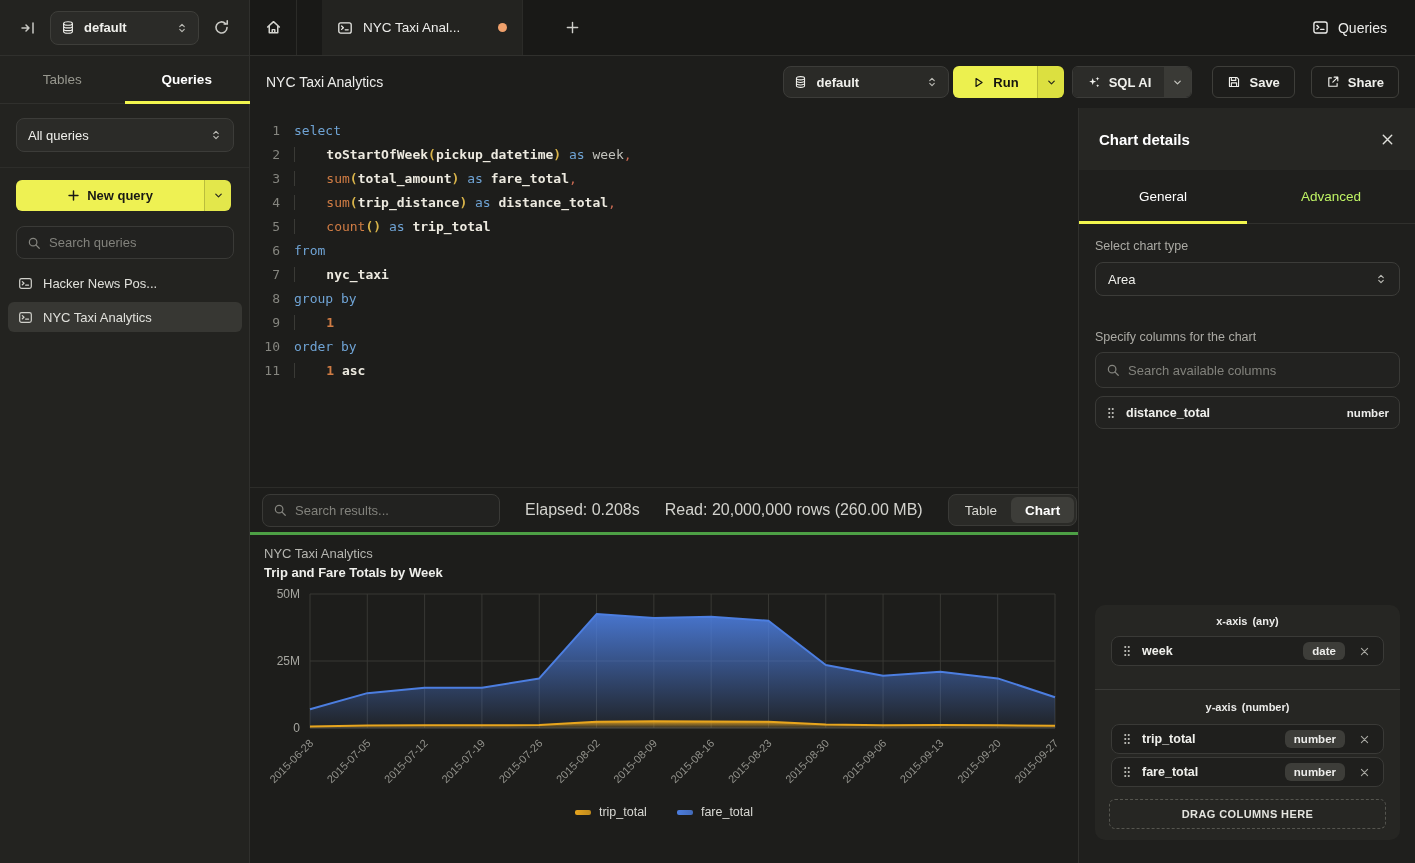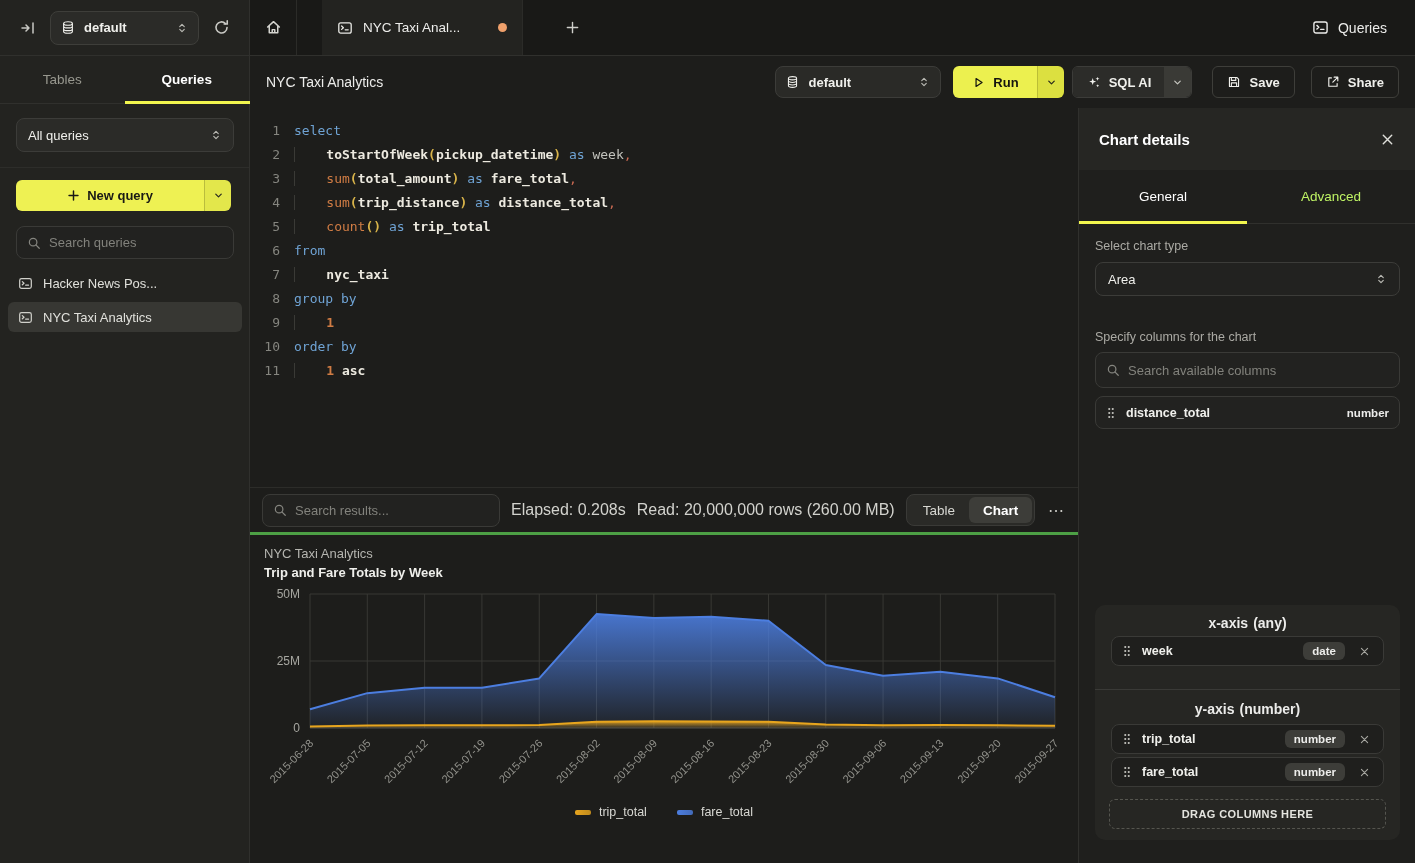--- a/index.html
+++ b/index.html
@@ -41,21 +41,21 @@
   .query-item { height:30px; display:flex; align-items:center; gap:10px; padding:0 10px; border-radius:6px; color:#e0e0db; cursor:pointer; }
   .query-item.active { background:#373733; }
   .query-item .q-ic { color:#d0d0ca; display:flex; }
 
   
   .main-header { position:absolute; left:250px; top:56px; width:1165px; height:52px; background:#1d1d1b; display:flex; align-items:center; padding:0 16px; }
   .mh-title { font-size:14px; color:#ececea; }
   .mh-spacer { flex:1; }
   .hdr-select { width:166px; height:32px; background:#2a2a27; border:1px solid #3c3c39; border-radius:8px; display:flex; align-items:center; padding:0 10px; gap:9px; color:#f0f0ec; font-weight:bold; cursor:pointer; }
   .hdr-select .chev { margin-left:auto; color:#b8b8b2; }
-  .run-btn { margin-left:12px; height:32px; width:111px; border-radius:6px; overflow:hidden; display:flex; cursor:pointer; }
+  .run-btn { margin-left:4px; height:32px; width:111px; border-radius:6px; overflow:hidden; display:flex; cursor:pointer; }
   .run-btn .run-main { flex:1; background:#ecf04f; color:#15150f; font-weight:bold; display:flex; align-items:center; justify-content:center; gap:8px; }
   .run-btn .run-chev { width:27px; background:#dce040; border-left:1px solid rgba(0,0,0,0.15); display:flex; align-items:center; justify-content:center; color:#2a2a1c; }
   .sqlai-btn { margin-left:8px; height:32px; width:120px; border-radius:6px; overflow:hidden; display:flex; border:1px solid #3c3c39; cursor:pointer; }
   .sqlai-btn .sa-main { flex:1; background:#2c2c29; color:#f0f0ec; font-weight:bold; display:flex; align-items:center; justify-content:center; gap:8px; }
   .sqlai-btn .sa-chev { width:27px; background:#3a3a36; display:flex; align-items:center; justify-content:center; color:#c5c5bf; }
   .ghost-btn { margin-left:20px; height:32px; border:1px solid #3e3e3a; border-radius:6px; background:transparent; color:#f0f0ec; font-weight:bold; display:flex; align-items:center; justify-content:center; gap:8px; padding:0 14px; cursor:pointer; }
   .ghost-btn.share { margin-left:16px; }
 
   
   .editor { position:absolute; left:250px; top:108px; width:828px; height:379px; background:#1d1d1b; padding-top:10px; font-family:"DejaVu Sans Mono", monospace; font-size:13px; }
@@ -65,21 +65,21 @@
   .tok-kw { color:#6fa3d4; }
   .tok-fn { color:#d07c44; }
   .tok-id { color:#ece9df; font-weight:bold; }
   .tok-pa { color:#d9b44a; font-weight:bold; }
   .tok-cm { color:#cb6a52; }
   .tok-nu { color:#d07c44; font-weight:bold; }
   .tok-pl { color:#c2c2bc; }
   .tok-ind { border-left:1px solid #3a3a36; }
 
   
-  .results-bar { position:absolute; left:250px; top:487px; width:828px; height:45px; background:#1d1d1b; border-top:1px solid #2c2c29; display:flex; align-items:center; padding:0 12px; gap:11px; }
+  .results-bar { position:absolute; left:250px; top:487px; width:828px; height:45px; background:#1d1d1b; border-top:1px solid #2c2c29; display:flex; align-items:center; padding:0 12px; gap:25px; }
   .results-search { width:238px; height:33px; flex:none; }
   .stat { font-size:16px; color:#d2d2cd; white-space:nowrap; }
   .view-toggle { margin-left:auto; height:32px; background:#2a2a27; border:1px solid #3a3a37; border-radius:8px; display:flex; align-items:center; padding:2px; }
   .vt-seg { height:26px; padding:0 14px; display:flex; align-items:center; justify-content:center; border-radius:6px; color:#d8d8d3; font-size:13.5px; cursor:pointer; }
   .vt-seg.active { background:#3d3d39; color:#ffffff; font-weight:bold; }
   .more-btn { width:30px; display:flex; align-items:center; justify-content:center; color:#c8c8c3; font-size:16px; cursor:pointer; }
   .green-line { position:absolute; left:250px; top:532px; width:828px; height:3px; background:#4da045; }
 
   
   .chart-panel { position:absolute; left:250px; top:535px; width:828px; height:328px; background:#1d1d1b; }
@@ -104,21 +104,21 @@
   .type-select .chev { margin-left:auto; color:#b8b8b2; }
   .col-search { position:absolute; left:16px; top:244px; width:305px; height:36px; }
   .chip { background:#222220; border:1px solid #3a3a37; border-radius:8px; display:flex; align-items:center; padding:0 10px; gap:10px; }
   .chip .drag { color:#c6c6c0; display:flex; cursor:grab; }
   .chip .chip-name { font-size:12.5px; font-weight:bold; color:#f0f0ec; }
   .chip .chip-type { margin-left:auto; font-size:11.5px; font-weight:bold; color:#ececea; }
   .chip .chip-badge { margin-left:auto; font-size:11.5px; font-weight:bold; color:#ececea; background:#3d3d39; border-radius:6px; padding:3px 9px; }
   .chip .chip-x { width:18px; display:flex; align-items:center; justify-content:center; color:#a8a8a2; cursor:pointer; }
   .avail-chip { position:absolute; left:16px; top:288px; width:305px; height:33px; }
   .axis-card { position:absolute; left:16px; top:497px; width:305px; height:235px; background:#262623; border-radius:10px; }
-  .axis-title { position:absolute; width:100%; text-align:center; font-size:14px; color:#ececea; }
+  .axis-title { position:absolute; width:100%; text-align:center; font-size:11px; color:#ececea; }
   .axis-title b { font-weight:bold; }
   .axis-title .hint { font-weight:bold; color:#ececea; margin-left:5px; }
   .axis-chip { position:absolute; left:16px; width:273px; height:30px; background:#1f1f1d; }
   .axis-divider { position:absolute; left:0; top:84px; width:100%; border-top:1px solid #3a3a37; }
   .dropzone { position:absolute; left:14px; top:194px; width:277px; height:30px; border:1px dashed #55554f; border-radius:6px; display:flex; align-items:center; justify-content:center; font-size:11px; font-weight:bold; letter-spacing:0.4px; color:#e4e4df; }
 </style>
 </head>
 <body>
 
 <div id="app">

